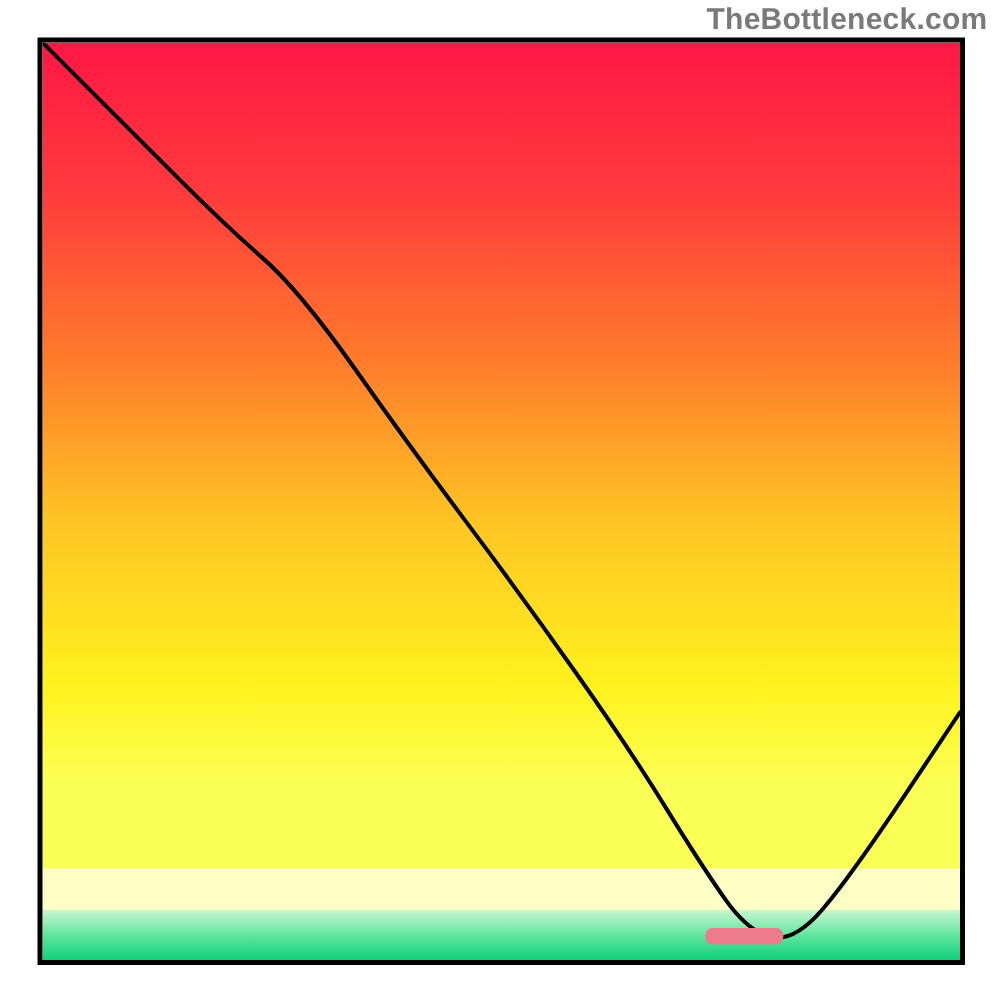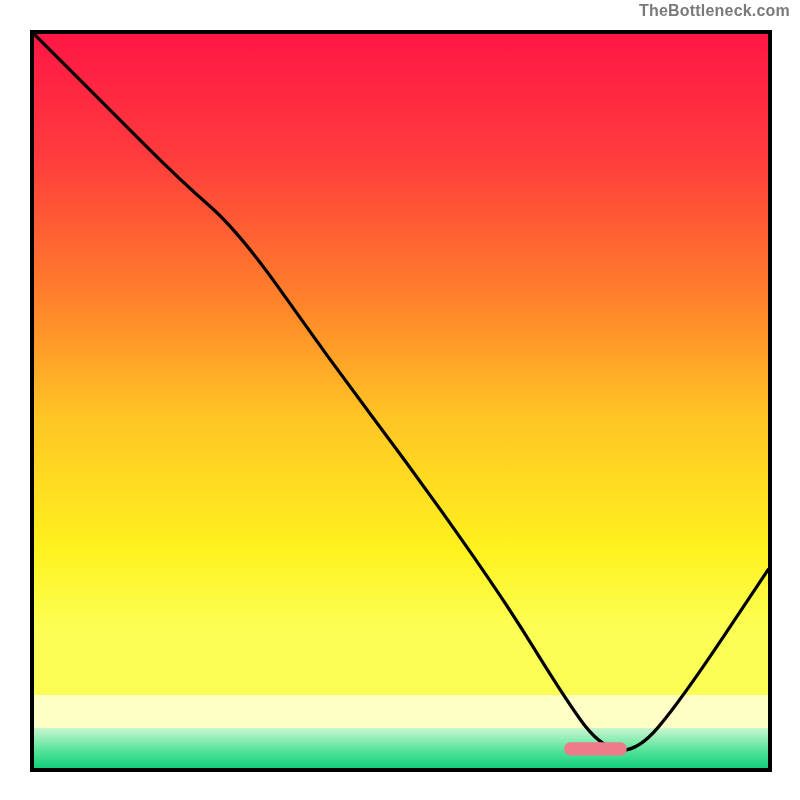--- a/index.html
+++ b/index.html
@@ -12,21 +12,21 @@
   }
   .container {
     position: relative;
     width: 800px;
     height: 800px;
   }
   .watermark {
     position: absolute;
     top: 2px;
     right: 10px;
-    font-size: 16px;
+    font-size: 24px;
     font-weight: bold;
     color: #7a7a7a;
     letter-spacing: 0.2px;
     user-select: none;
   }
   .plot-border {
     position: absolute;
     box-sizing: border-box;
     border: 4px solid #000;
   }

